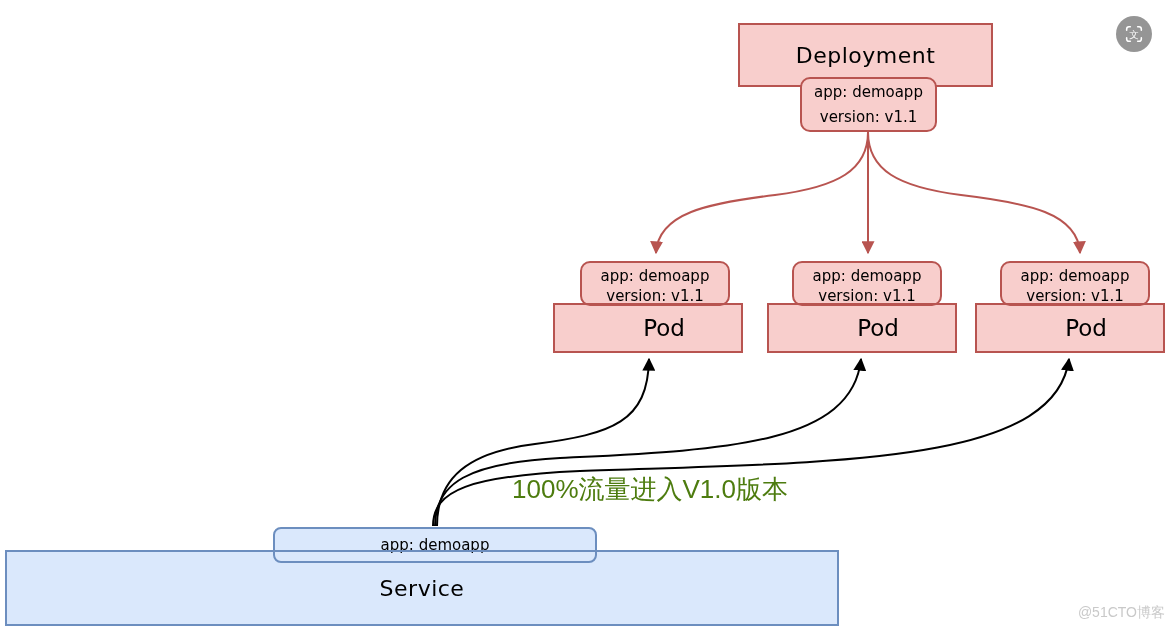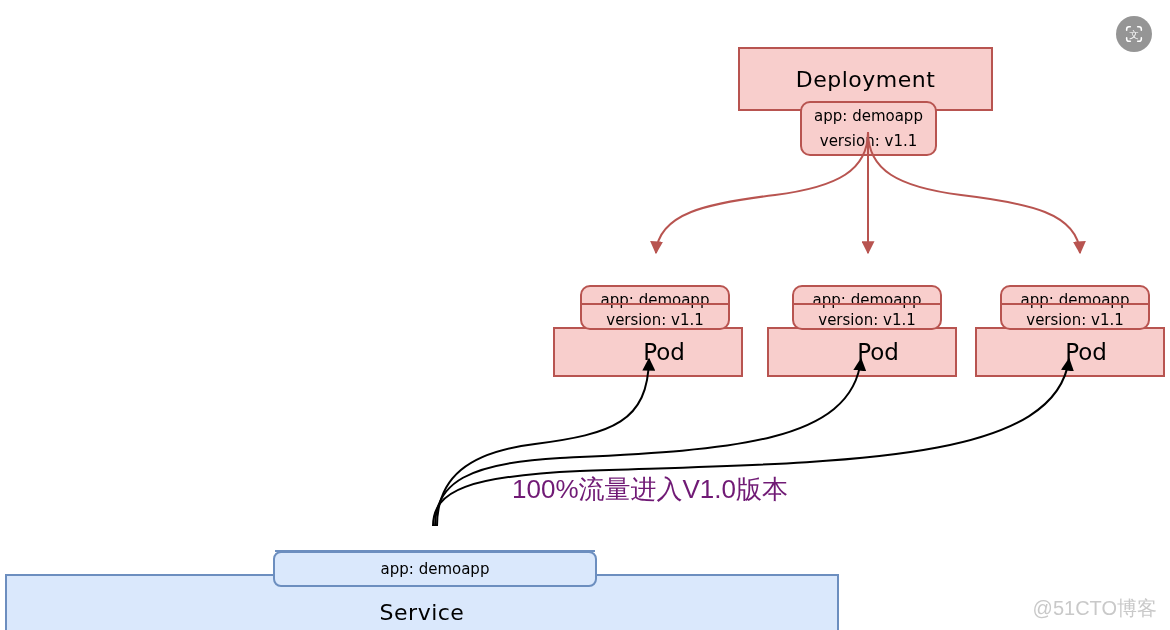--- a/index.html
+++ b/index.html
@@ -1,35 +1,35 @@
 <!DOCTYPE html>
 <html><head>
 <meta charset="utf-8">
 <style>
   html,body{margin:0;padding:0;background:#fff;}
   #canvas{position:relative;width:1170px;height:630px;background:#ffffff;overflow:hidden;
           font-family:"DejaVu Sans",sans-serif;color:#000;}
   .box{position:absolute;box-sizing:border-box;border:2px solid;display:flex;
-       align-items:center;justify-content:center;margin-top:24px;}
+       align-items:center;justify-content:center;}
   .pink{background:#f8cecc;border-color:#b85450;}
   .blue{background:#dae8fc;border-color:#6c8ebf;text-align:right;}
   .rounded{border-radius:10px;}
   .title-lg{font-size:22px;letter-spacing:.5px;}
   .title-md{font-size:23px;padding-left:32px;}
   .label-txt{font-size:15px;line-height:20px;text-align:center;}
   .dep-label{flex-direction:column;line-height:25px;font-size:15px;text-align:center;}
   .pod-label{flex-direction:column;align-items:center;justify-content:flex-start;
              padding-top:3px;z-index:3;}
   .crossline{position:absolute;height:2px;z-index:4;}
   .crossline.red{background:#b85450;}
   .crossline.blu{background:#6c8ebf;}
   #arrows{position:absolute;left:0;top:0;z-index:5;pointer-events:none;}
   #annotation{position:absolute;left:512px;top:472px;font-size:26px;
-              font-family:"Liberation Sans","DejaVu Sans",sans-serif;color:#701a75;z-index:2;}
-  #watermark{position:absolute;right:13px;bottom:8px;font-size:20px;color:#c9c9c9;
+              font-family:"Liberation Sans","DejaVu Sans",sans-serif;color:#4d7c0f;z-index:2;}
+  #watermark{position:absolute;right:5px;bottom:8px;font-size:14px;color:#c9c9c9;
              font-family:"Liberation Sans",sans-serif;z-index:6;}
   #ocr-btn{position:absolute;left:1116px;top:16px;width:36px;height:36px;border-radius:50%;
            background:rgba(130,130,130,.85);display:flex;align-items:center;justify-content:center;
            z-index:7;cursor:pointer;border:none;padding:0;}
   .z2{z-index:2}.z1{z-index:1}
 </style>
 </head>
 <body>
 
 <div id="canvas">

